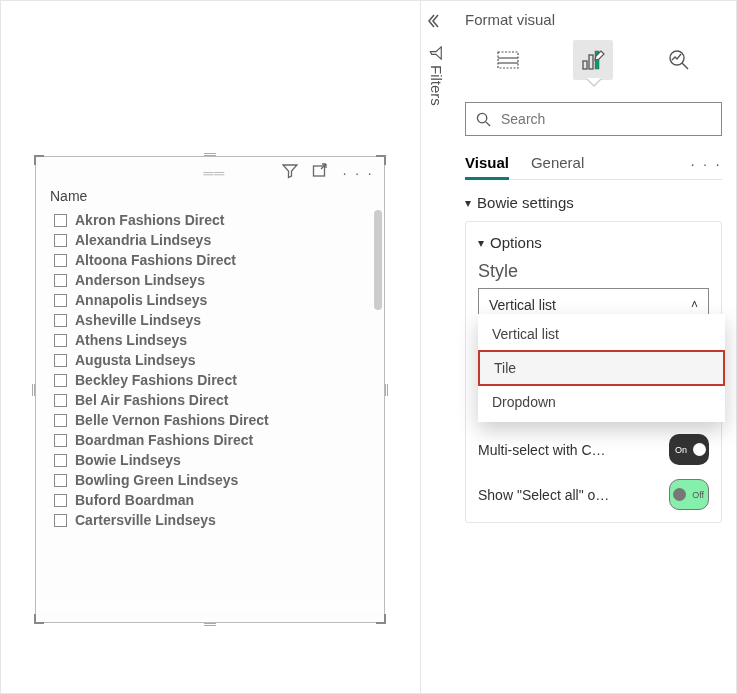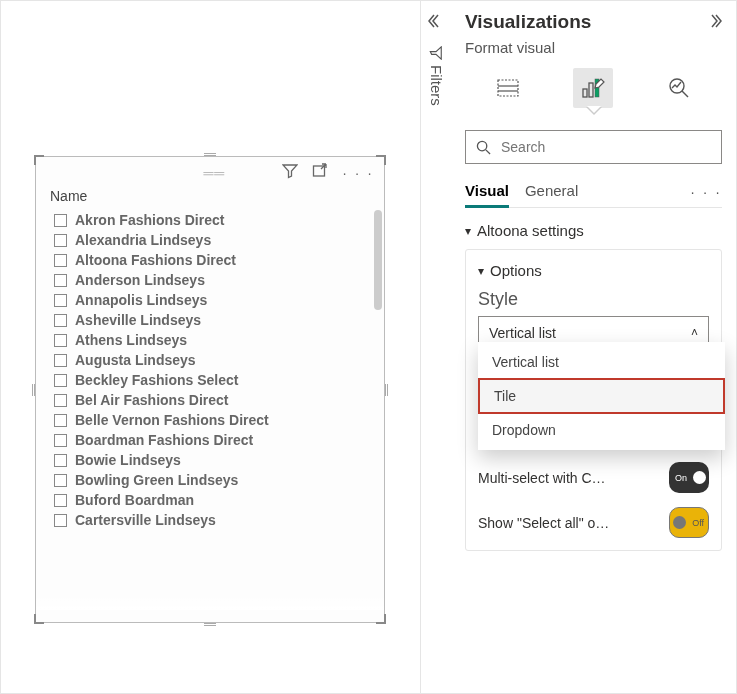--- a/index.html
+++ b/index.html
@@ -15,38 +15,38 @@
   .subtitle { font-size: 15px; color: #555; margin-bottom: 8px; }
   .icon-row { display: flex; align-items: center; justify-content: space-around; padding: 4px 0; position: relative; }
   .icon-btn { width: 40px; height: 40px; display: flex; align-items: center; justify-content: center; border-radius: 2px; cursor: pointer; }
   .icon-btn.active { background: #e6e6e6; }
   .icon-btn svg { width: 24px; height: 24px; }
   .pointer-notch { position: absolute; top: 43px; left: 50%; transform: translateX(-50%); width: 0; height: 0; border-left: 8px solid transparent; border-right: 8px solid transparent; border-top: 8px solid #ccc; }
   .pointer-notch::after { content: ""; position: absolute; top: -9px; left: -7px; width: 0; height: 0; border-left: 7px solid transparent; border-right: 7px solid transparent; border-top: 7px solid #fff; }
   .search-wrap { margin: 18px 0 12px 0; }
   .search-box { display: flex; align-items: center; gap: 8px; border: 1px solid #8a8886; height: 34px; padding: 0 10px; }
   .search-box input { flex: 1; border: none; outline: none; font-size: 14px; color: #555; }
-  .tabs { display: flex; align-items: center; gap: 16px; border-bottom: 1px solid #e5e5e5; margin-bottom: 14px; }
+  .tabs { display: flex; align-items: center; gap: 22px; border-bottom: 1px solid #e5e5e5; margin-bottom: 14px; }
   .tab { padding: 6px 0; font-size: 15px; color: #555; cursor: pointer; border-bottom: 3px solid transparent; margin-bottom: -1px; }
   .tab.active { color: #000; font-weight: 600; border-bottom-color: #0b7a78; }
   .tabs .more { margin-left: auto; letter-spacing: 2px; color: #555; cursor: pointer; }
   .section { margin-bottom: 14px; }
   .expander { display: flex; align-items: center; gap: 6px; font-size: 15px; cursor: pointer; }
   .expander .caret { font-size: 12px; }
   .card { border: 1px solid #e5e5e5; border-radius: 3px; padding: 12px; margin-top: 10px; position: relative; }
   .field-label { font-size: 18px; color: #555; margin-bottom: 6px; }
   .select-box { border: 1px solid #8a8886; height: 34px; display: flex; align-items: center; justify-content: space-between; padding: 0 10px; cursor: pointer; background: #fff; }
   .select-box .chev { font-size: 12px; }
   .dropdown-list { position: absolute; top: 92px; left: 12px; right: -4px; background: #fff; box-shadow: 0 8px 20px rgba(0,0,0,0.2); z-index: 50; padding: 4px 0; }
   .dd-item { padding: 8px 14px; font-size: 14px; color: #444; cursor: pointer; }
   .dd-item.highlight { border: 2px solid #c0392b; background: #f5f5f5; }
   .toggle-row { display: flex; align-items: center; justify-content: space-between; margin-top: 14px; font-size: 14px; }
   .toggle { width: 40px; height: 31px; border-radius: 10px; display: flex; align-items: center; font-size: 9px; color:#fff; cursor:pointer; position: relative; }
   .toggle.on { background: #333; justify-content: flex-start; padding-left: 6px; }
-  .toggle.off { background: #eab308; border: 1px solid #777; color: #555; justify-content: flex-end; padding-right: 4px; }
+  .toggle.off { background: #86efac; border: 1px solid #777; color: #555; justify-content: flex-end; padding-right: 4px; }
   .toggle .knob { width: 13px; height: 13px; border-radius: 50%; background: #fff; position: absolute; }
   .toggle.on .knob { right: 3px; }
   .toggle.off .knob { left: 3px; background: #777; }
 
   
   .slicer { position: absolute; top: 155px; left: 34px; width: 350px; height: 467px; border: 1px solid #bbb; background: #fdfdfd; }
   .handle { position: absolute; width: 10px; height: 10px; }
   .handle.tl { top: -2px; left: -2px; border-top: 2px solid #888; border-left: 2px solid #888; }
   .handle.tr { top: -2px; right: -2px; border-top: 2px solid #888; border-right: 2px solid #888; }
   .handle.bl { bottom: -2px; left: -2px; border-bottom: 2px solid #888; border-left: 2px solid #888; }
@@ -128,21 +128,21 @@
           <div class="slicer-item">
             <span class="cb"></span>
             <span>Athens Lindseys</span>
           </div>
           <div class="slicer-item">
             <span class="cb"></span>
             <span>Augusta Lindseys</span>
           </div>
           <div class="slicer-item">
             <span class="cb"></span>
-            <span>Beckley Fashions Select</span>
+            <span>Beckley Fashions Direct</span>
           </div>
           <div class="slicer-item">
             <span class="cb"></span>
             <span>Bel Air Fashions Direct</span>
           </div>
           <div class="slicer-item">
             <span class="cb"></span>
             <span>Belle Vernon Fashions Direct</span>
           </div>
           <div class="slicer-item">
@@ -181,29 +181,20 @@
     </span>
     <span class="rot">
       <svg width="14" height="14" viewBox="0 0 16 16" fill="none" stroke="#555" stroke-width="1.3" style="transform:rotate(90deg)">
           <path d="M1 2 h14 L9.5 8 v5 l-3 1.5 V8 Z"></path>
         </svg>
       <span>Filters</span>
     </span>
   </div>
 
   <div class="panel">
-    <div class="panel-header">
-      <span class="panel-title">Visualizations</span>
-      <span>
-        <svg width="16" height="16" viewBox="0 0 16 16" fill="none" stroke="#555" stroke-width="1.5">
-            <path d="M6 2 L11 8 L6 14"></path>
-            <path d="M10 2 L15 8 L10 14"></path>
-          </svg>
-      </span>
-    </div>
     <div class="subtitle">Format visual</div>
 
     <div class="icon-row">
       <div class="icon-btn">
         <svg viewBox="0 0 24 24" fill="none" stroke="#555" stroke-width="1.2">
             <rect x="2" y="4" width="20" height="16" stroke-dasharray="2 1.5"></rect>
             <line x1="2" y1="10" x2="22" y2="10"></line>
             <line x1="2" y1="15" x2="22" y2="15"></line>
           </svg>
       </div>
@@ -237,21 +228,21 @@
 
     <div class="tabs">
       <div class="tab active">Visual</div>
       <div class="tab">General</div>
       <span class="more">· · ·</span>
     </div>
 
     <div class="section">
       <div class="expander">
         <span class="caret">▾</span>
-        <span>Altoona settings</span>
+        <span>Bowie settings</span>
       </div>
 
       <div class="card">
         <div class="expander" style="font-weight:500;margin-bottom:10px">
           <span class="caret">▾</span>
           <span>Options</span>
         </div>
         <div class="field-label">Style</div>
         <div class="select-box">
           <span>Vertical list</span>

